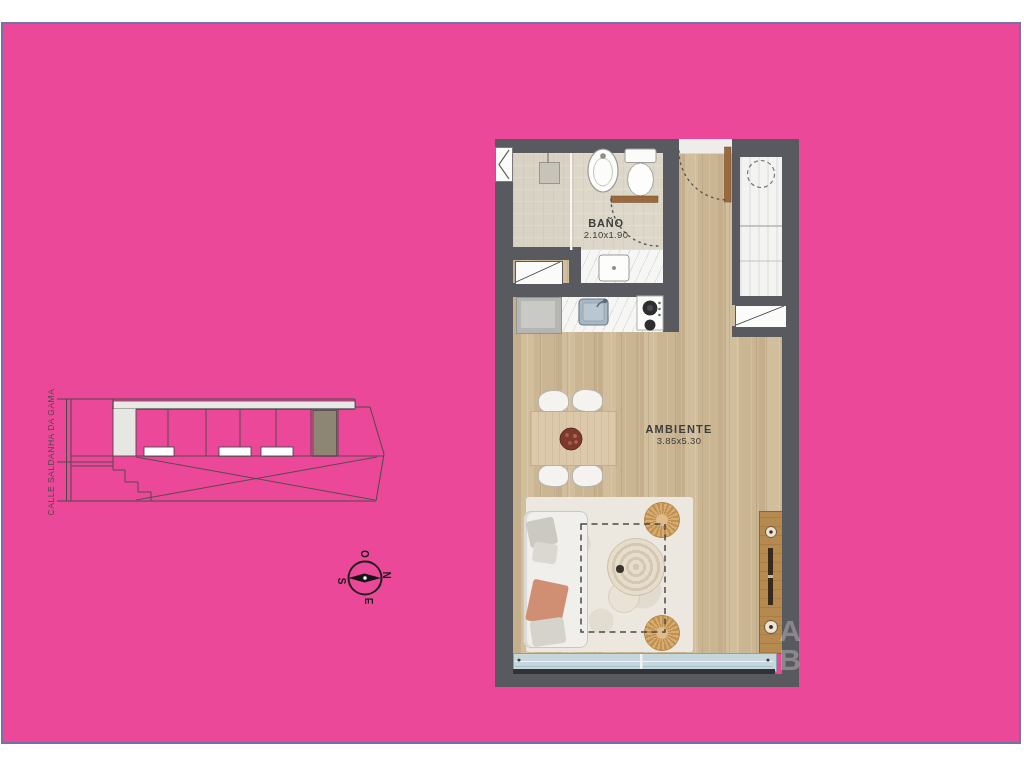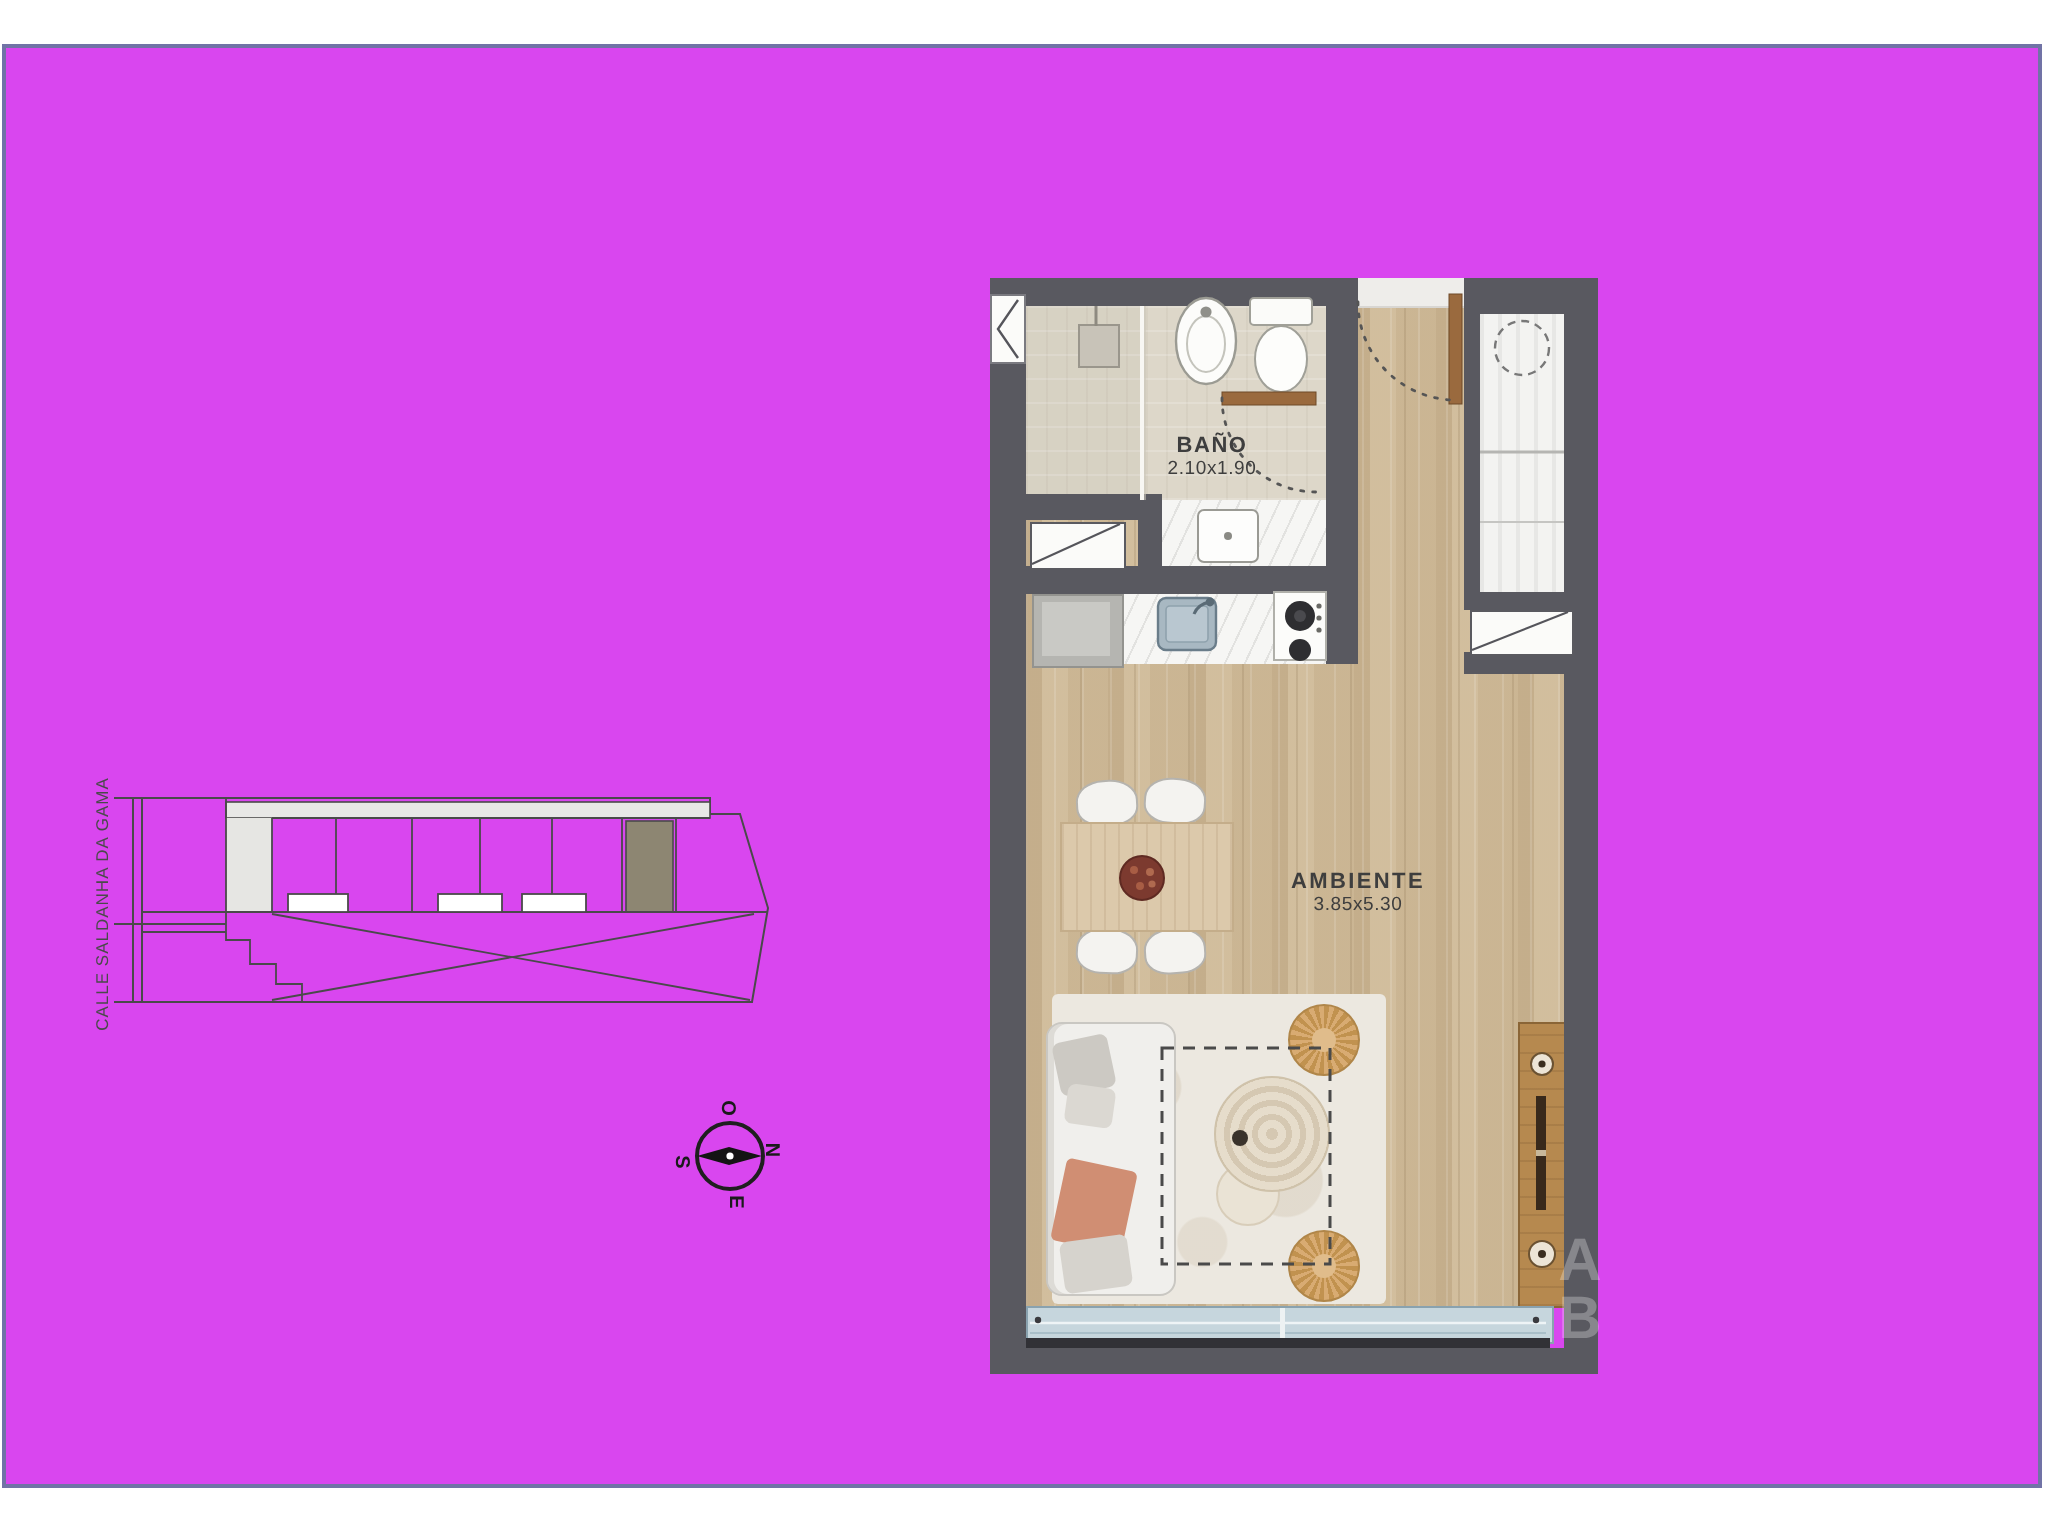--- a/index.html
+++ b/index.html
@@ -1,20 +1,20 @@
 <!DOCTYPE html>
 <html><head>
 <meta charset="utf-8">
 <style>
   html,body{margin:0;padding:0;background:#ffffff;}
   #stage{position:relative;width:1024px;height:768px;overflow:hidden;background:#ffffff;
          font-family:"Liberation Sans", sans-serif;}
   .a{position:absolute;}
   
-  #frame{left:1px;top:22px;width:1016px;height:718px;border:2px solid #7173a6;background:#d946ef;}
+  #frame{left:1px;top:22px;width:1016px;height:718px;border:2px solid #7173a6;background:#ec4899;}
   
   #plan{left:492px;top:115px;width:304px;height:548px;}
   .wall{background:#595960;z-index:40;}
   #floor{left:18px;top:14px;width:269px;height:501px;z-index:10;
     background-color:#cfbb99;
     background-image:
       repeating-linear-gradient(90deg, rgba(255,255,255,0.14) 0 1px, rgba(255,255,255,0) 1px 14px),
       repeating-linear-gradient(90deg, rgba(120,95,60,0.16) 0 1px, rgba(120,95,60,0) 1px 27px),
       repeating-linear-gradient(90deg, rgba(164,135,98,0.25) 0 8px, rgba(218,199,170,0.25) 8px 21px, rgba(190,165,130,0.25) 21px 41px);}
   #bath-floor{left:18px;top:14px;width:150px;height:97px;z-index:20;background:#ddd7c9;
@@ -66,21 +66,21 @@
   #desk{left:264px;top:372px;width:23px;height:141px;z-index:32;background:#b6894f;border:1px solid #8a6536;
     background-image:repeating-linear-gradient(0deg, rgba(90,60,30,0.15) 0 1px, rgba(0,0,0,0) 1px 9px);}
   
   #window{left:18px;top:514px;width:262px;height:17px;z-index:45;background:#c6d6dd;border:1px solid #89a2af;}
   #rail{left:18px;top:530px;width:262px;height:5px;z-index:46;background:#313136;}
   
   #plan-svg{left:0;top:0;z-index:50;pointer-events:none;}
   
   .plan-label{z-index:55;text-align:center;color:#3e3e3e;line-height:1.15;}
   #bath-label{left:66px;top:78px;width:90px;}
-  #room-label{left:132px;top:296px;width:104px;}
+  #room-label{left:132px;top:284px;width:104px;}
   .lbl-big{font-size:11px;font-weight:700;letter-spacing:0.8px;}
   .lbl-dim{font-size:9.5px;font-weight:400;letter-spacing:0.3px;}
   #room-label .lbl-big{letter-spacing:1.2px;}
   #watermark{left:283px;top:478px;width:24px;z-index:60;color:rgba(255,255,255,0.28);
     font-size:30px;font-weight:700;line-height:0.95;text-align:center;}
   
   #keyplan{left:40px;top:358px;z-index:5;}
   #compass{left:328px;top:512px;z-index:5;}
   svg text{font-family:"Liberation Sans", sans-serif;}
 </style>

